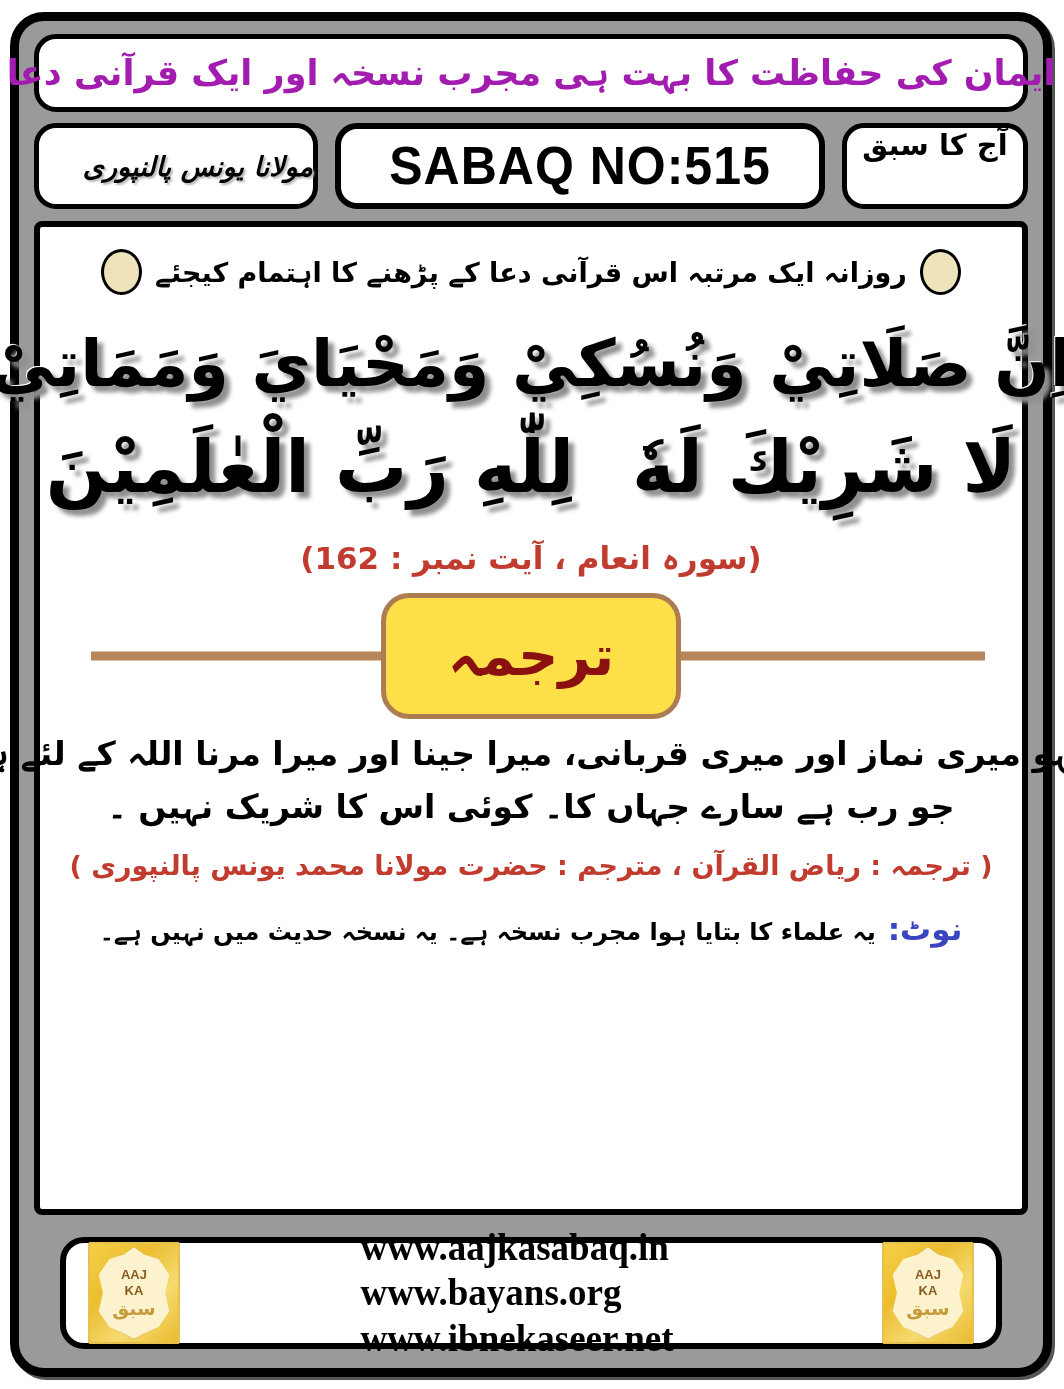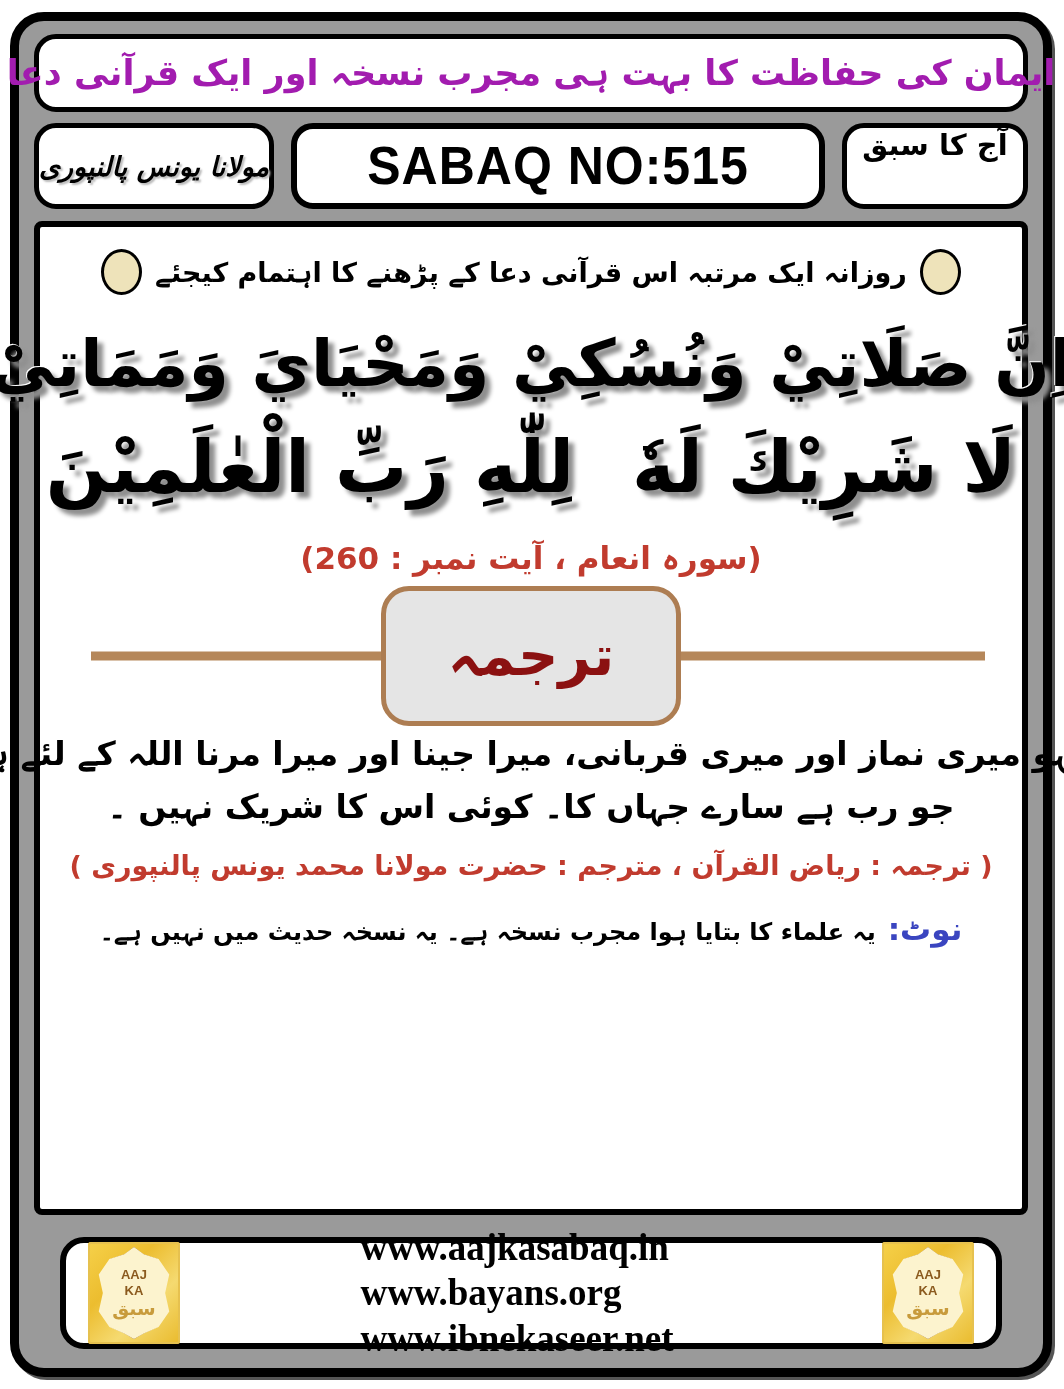--- a/index.html
+++ b/index.html
@@ -14,21 +14,21 @@
   }
 
   .white-box{background:#fff;border:5px solid #000;border-radius:22px;box-sizing:border-box;}
 
   
   .header-box{height:78px;display:flex;align-items:center;justify-content:center;}
   .header-title{font-size:35px;font-weight:bold;color:#a21caf;direction:rtl;white-space:nowrap;}
 
   
   .top-row{margin-top:11px;display:flex;gap:17px;height:86px;}
-  .box-author{width:240px;display:flex;align-items:center;justify-content:center;}
+  .box-author{width:284px;display:flex;align-items:center;justify-content:flex-end;}
   .box-author span{font-size:27px;font-weight:bold;font-style:italic;direction:rtl;white-space:nowrap;text-shadow:2px 2px 2px #bbb;}
   .box-sabaq{flex:1;border-width:6px;display:flex;align-items:center;justify-content:center;}
   .box-sabaq span{font-family:"Liberation Sans",sans-serif;font-size:50px;font-weight:bold;letter-spacing:1px;transform:scaleY(1.08);}
   .box-today{width:186px;display:flex;align-items:flex-start;justify-content:center;}
   .box-today span{font-size:29px;font-weight:bold;direction:rtl;white-space:nowrap;}
 
   
   .main-box{margin-top:12px;flex:1;border-width:6px;border-radius:8px;
     display:flex;flex-direction:column;align-items:center;padding:16px 8px 0;}
 
@@ -39,21 +39,21 @@
   .verse{direction:rtl;font-weight:bold;color:#000;
     text-shadow:6px 6px 4px #8f8f8f, -1px -1px 0 #fff;
     white-space:nowrap;line-height:1.45;}
   .verse1{font-size:65px;margin-top:22px;}
   .verse2{font-size:72px;margin-top:4px;display:flex;flex-direction:row-reverse;gap:58px;}
 
   .reference{margin-top:20px;font-size:31px;font-weight:bold;color:#c13b2e;direction:rtl;}
 
   .tarjuma-wrap{margin-top:24px;width:100%;position:relative;height:112px;display:flex;align-items:center;justify-content:center;}
   .tarjuma-line{position:absolute;left:4.5%;right:3%;top:50%;height:9px;background:#b5875a;transform:translateY(-50%);}
-  .tarjuma-box{position:relative;width:300px;height:140px;background:#e5e5e5;border:5px solid #ad7d52;border-radius:28px;
+  .tarjuma-box{position:relative;width:300px;height:126px;background:#fde047;border:5px solid #ad7d52;border-radius:28px;
     display:flex;align-items:center;justify-content:center;box-sizing:border-box;}
   .tarjuma-box span{color:#8b1111;font-size:56px;font-weight:bold;direction:rtl;}
 
   .trans{font-size:33px;font-weight:bold;color:#000;direction:rtl;white-space:nowrap;}
   .trans1{margin-top:22px;}
   .trans2{margin-top:14px;}
 
   .credit{margin-top:24px;font-size:27px;font-weight:bold;color:#c13b2e;direction:rtl;white-space:nowrap;}
 
   .note{margin-top:30px;direction:rtl;display:flex;align-items:baseline;gap:12px;}
@@ -105,21 +105,21 @@
       <span class="bullet"></span>
     </div>
 
     <div class="verse verse1">اِنَّ صَلَاتِيْ وَنُسُكِيْ وَمَحْيَايَ وَمَمَاتِيْ</div>
 
     <div class="verse verse2">
       <span>لِلّٰهِ رَبِّ الْعٰلَمِيْنَ</span>
       <span>لَا شَرِيْكَ لَهٗ</span>
     </div>
 
-    <div class="reference">(سورہ انعام ، آیت نمبر : 260)</div>
+    <div class="reference">(سورہ انعام ، آیت نمبر : 162)</div>
 
     <div class="tarjuma-wrap">
       <div class="tarjuma-line"></div>
       <div class="tarjuma-box">
         <span>ترجمہ</span>
       </div>
     </div>
 
     <div class="trans trans1">کہو میری نماز اور میری قربانی، میرا جینا اور میرا مرنا اللہ کے لئے ہے</div>
     <div class="trans trans2">جو رب ہے سارے جہاں کا۔ کوئی اس کا شریک نہیں ۔</div>

